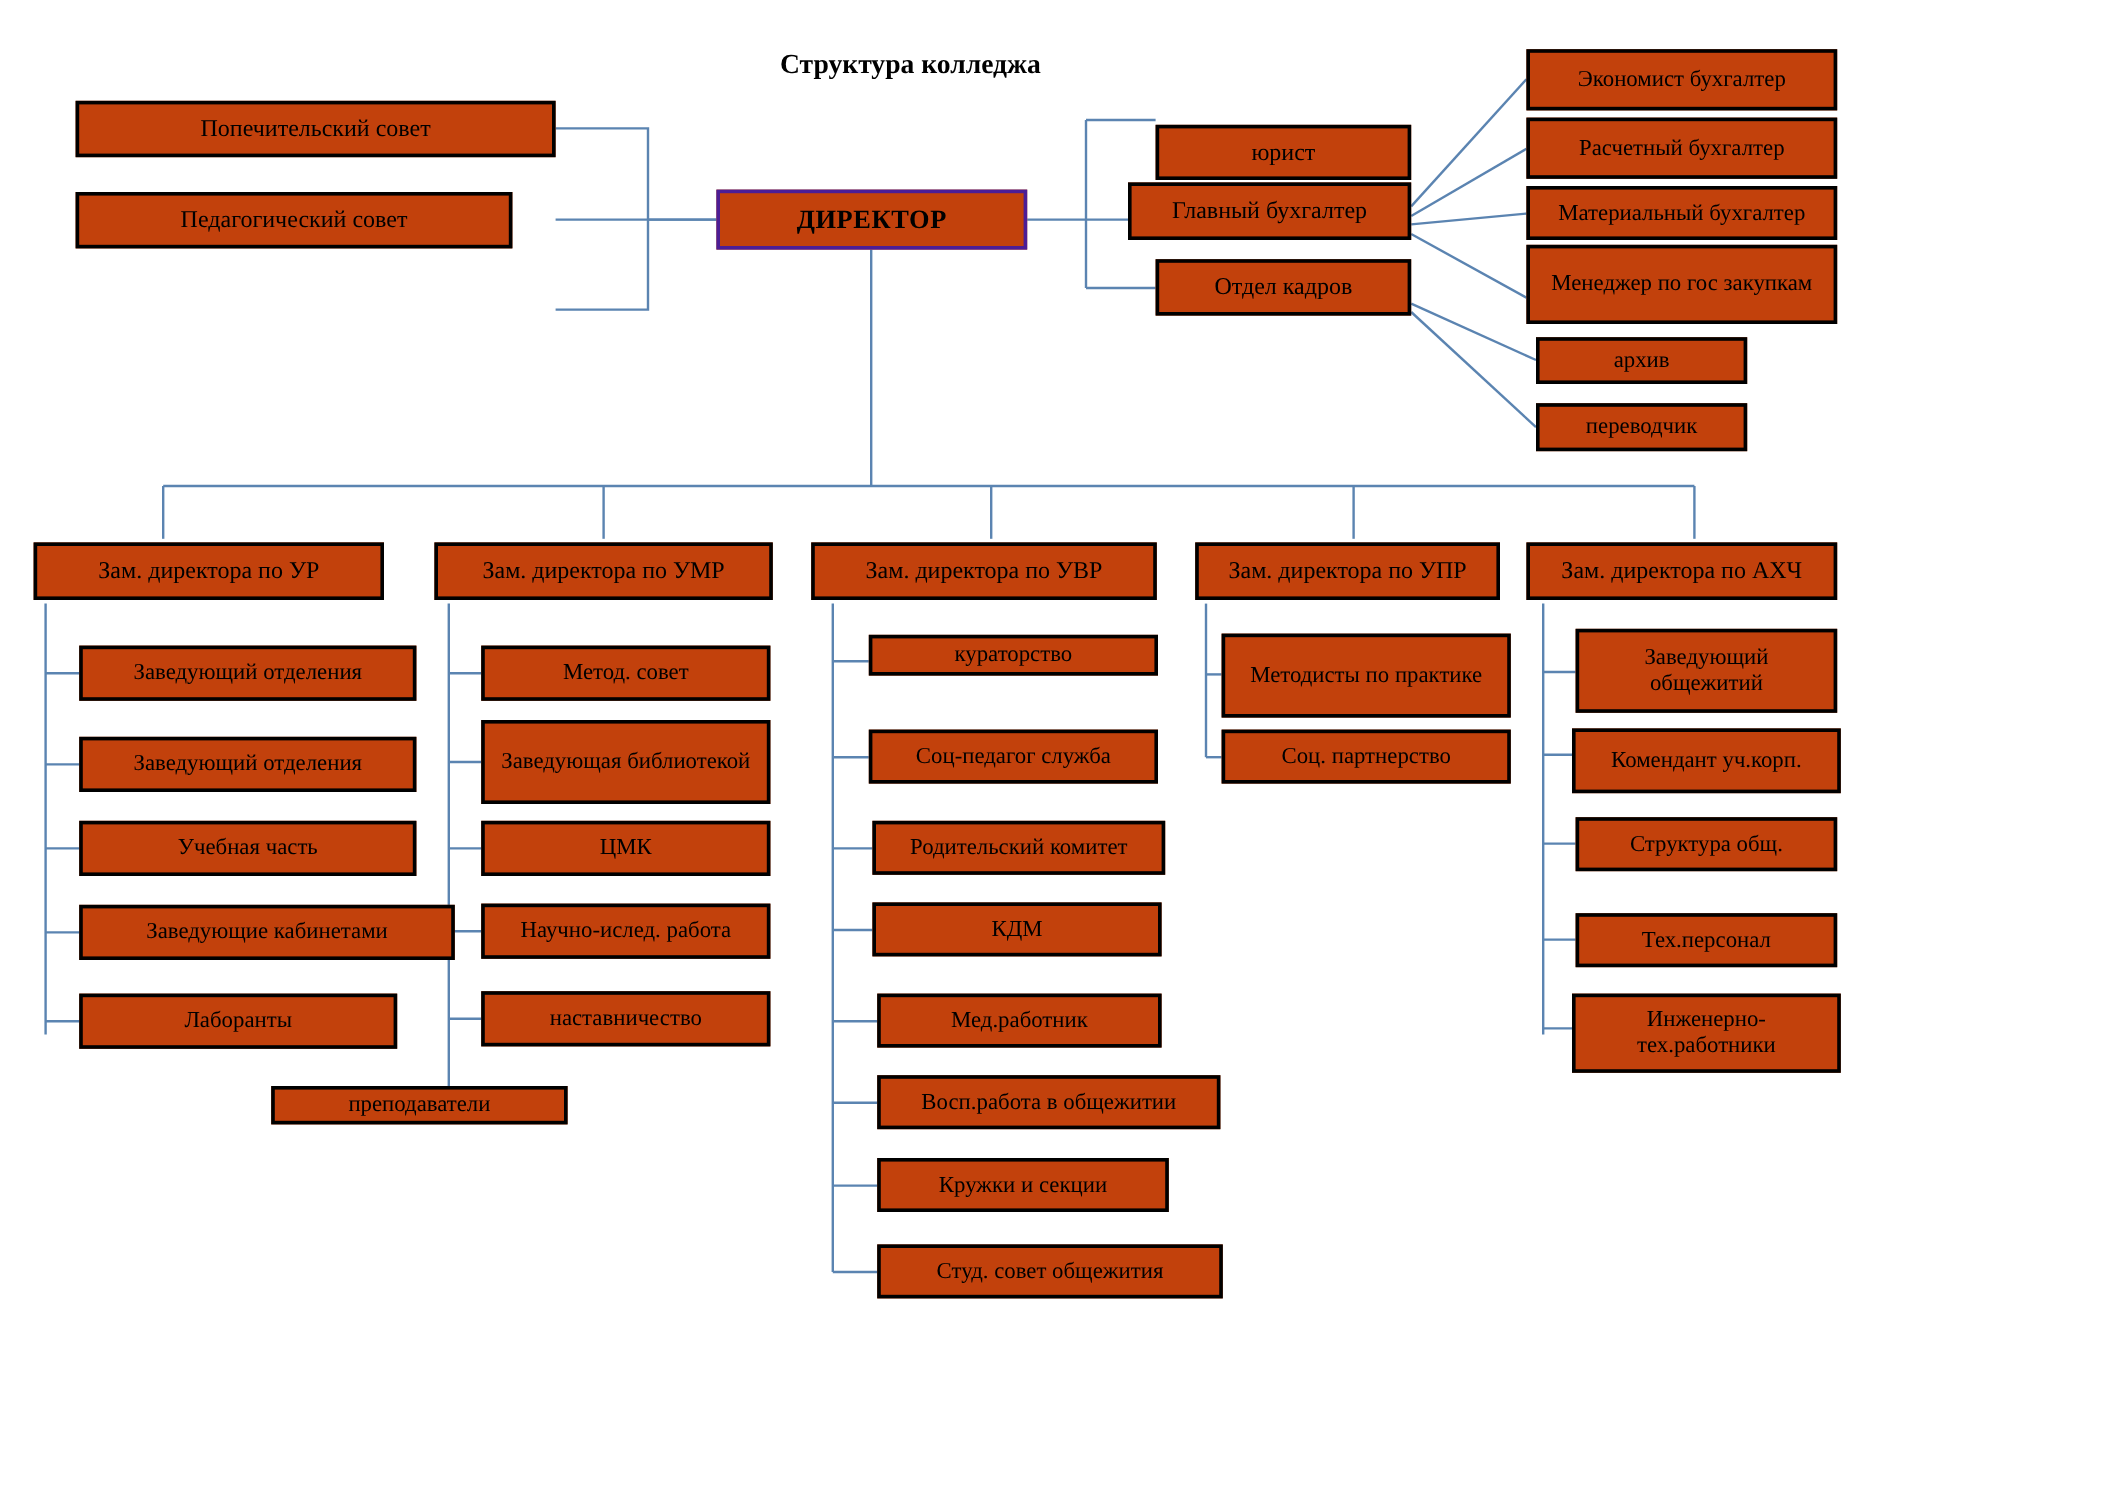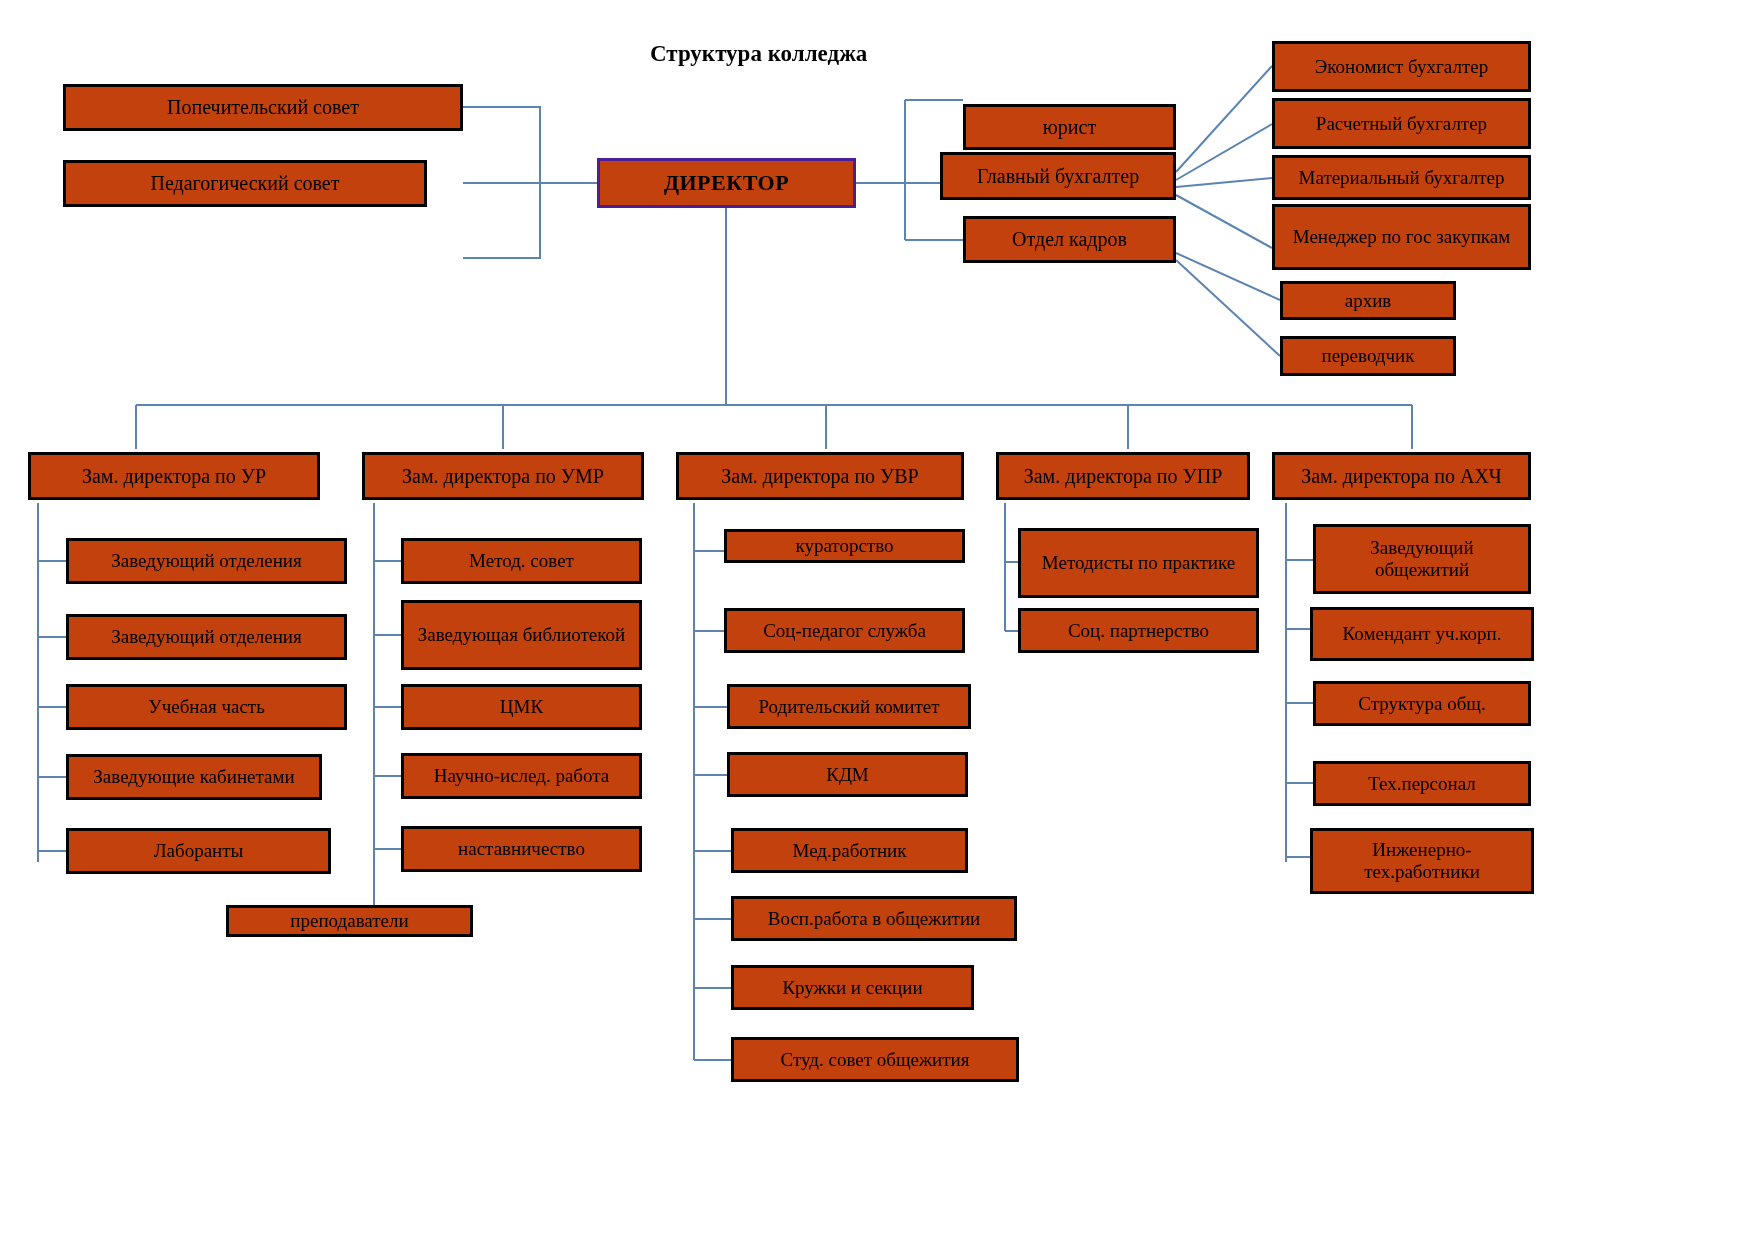--- a/index.html
+++ b/index.html
@@ -129,21 +129,21 @@
 
   <div class="node" style="left:28px;top:452px;width:292px;height:48px;">Зам. директора по УР</div>
   <div class="node" style="left:362px;top:452px;width:282px;height:48px;">Зам. директора по УМР</div>
   <div class="node" style="left:676px;top:452px;width:288px;height:48px;">Зам. директора по УВР</div>
   <div class="node" style="left:996px;top:452px;width:254px;height:48px;">Зам. директора по УПР</div>
   <div class="node" style="left:1272px;top:452px;width:259px;height:48px;">Зам. директора по АХЧ</div>
 
   <div class="node small" style="left:66px;top:538px;width:281px;height:46px;">Заведующий отделения</div>
   <div class="node small" style="left:66px;top:614px;width:281px;height:46px;">Заведующий отделения</div>
   <div class="node small" style="left:66px;top:684px;width:281px;height:46px;">Учебная часть</div>
-  <div class="node small" style="left:66px;top:754px;width:256px;height:46px;">Заведующие  кабинетами</div>
+  <div class="node small" style="left:66px;top:754px;width:313px;height:46px;">Заведующие  кабинетами</div>
   <div class="node small" style="left:66px;top:828px;width:265px;height:46px;">Лаборанты</div>
 
   <div class="node small" style="left:401px;top:538px;width:241px;height:46px;">Метод. совет</div>
   <div class="node small two" style="left:401px;top:600px;width:241px;height:70px;">Заведующая библиотекой</div>
   <div class="node small" style="left:401px;top:684px;width:241px;height:46px;">ЦМК</div>
   <div class="node small" style="left:401px;top:753px;width:241px;height:46px;">Научно-ислед. работа</div>
   <div class="node small" style="left:401px;top:826px;width:241px;height:46px;">наставничество</div>
   <div class="node small" style="left:226px;top:905px;width:247px;height:32px;">преподаватели</div>
 
   <div class="node small" style="left:724px;top:529px;width:241px;height:34px;">кураторство</div>

